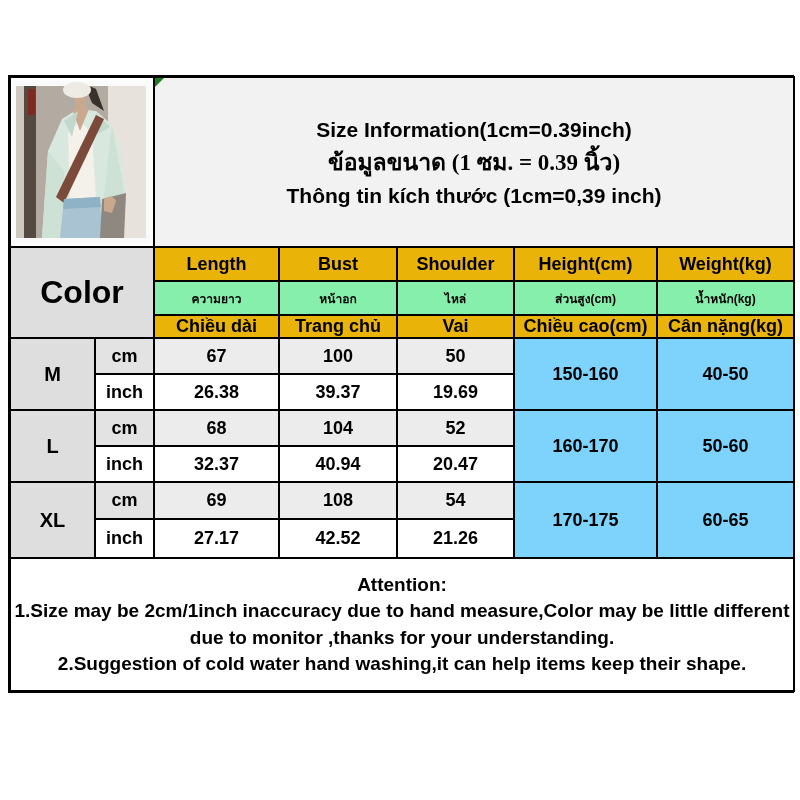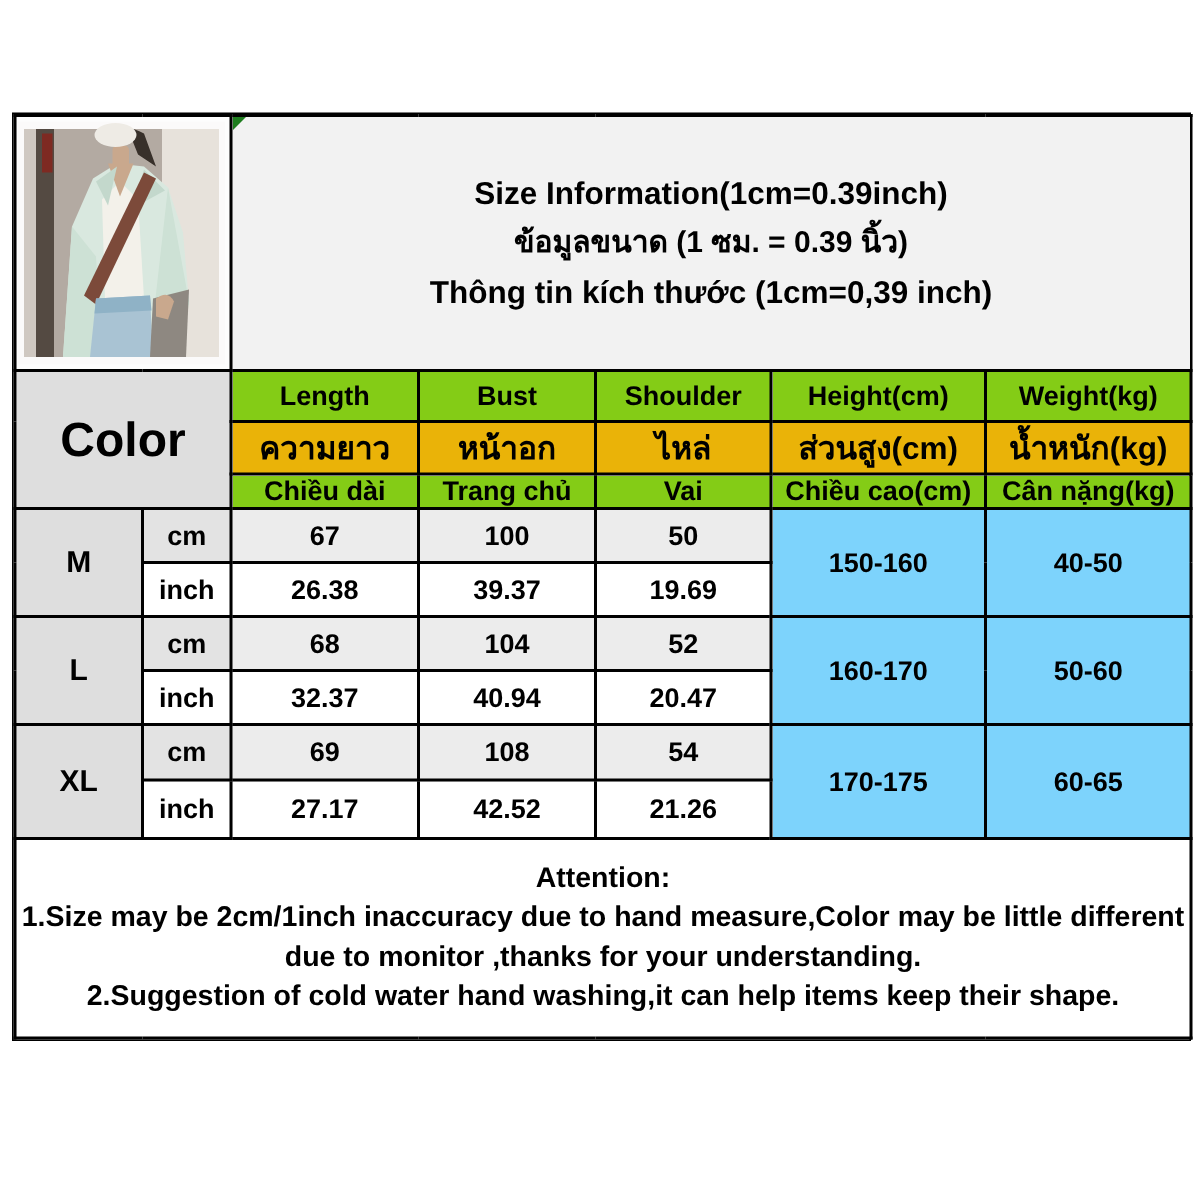--- a/index.html
+++ b/index.html
@@ -18,24 +18,24 @@
   }
   table.size-table td{
     border:2px solid #000;padding:0;margin:12px;
     text-align:center;vertical-align:middle;
     font-weight:bold;color:#000;overflow:hidden;
   }
   td.photo-cell{background:#fdfdfd;padding:0;}
   td.title-cell{background:#f2f2f2;position:relative;}
   .title-line{line-height:33px;letter-spacing:0;}
   .title-en{font-size:21px;}
-  .title-th{font-size:20px;}
+  .title-th{font-size:23px;font-family:Liberation Serif, serif;}
   .title-vi{font-size:21px;}
-  td.hdr{background:#84cc16;font-size:18px;}
-  td.hdr-th{background:#eab308;font-size:21px;}
+  td.hdr{background:#eab308;font-size:18px;}
+  td.hdr-th{background:#86efac;font-size:12px;}
   td.size-head{background:#dedede;font-size:32px;}
   td.size-label{background:#dedede;font-size:20px;}
   td.unit{background:#e3e3e3;font-size:18px;}
   td.val-gray{background:#ececec;font-size:18px;}
   td.val-white{background:#ffffff;font-size:18px;}
   td.val-merged{background:#7dd3fc;font-size:18px;}
   td.attention-cell{
     background:#ffffff;text-align:left;vertical-align:top;
     font-weight:normal;font-size:19px;line-height:26.5px;
     padding:4px 4px 0 4px;

